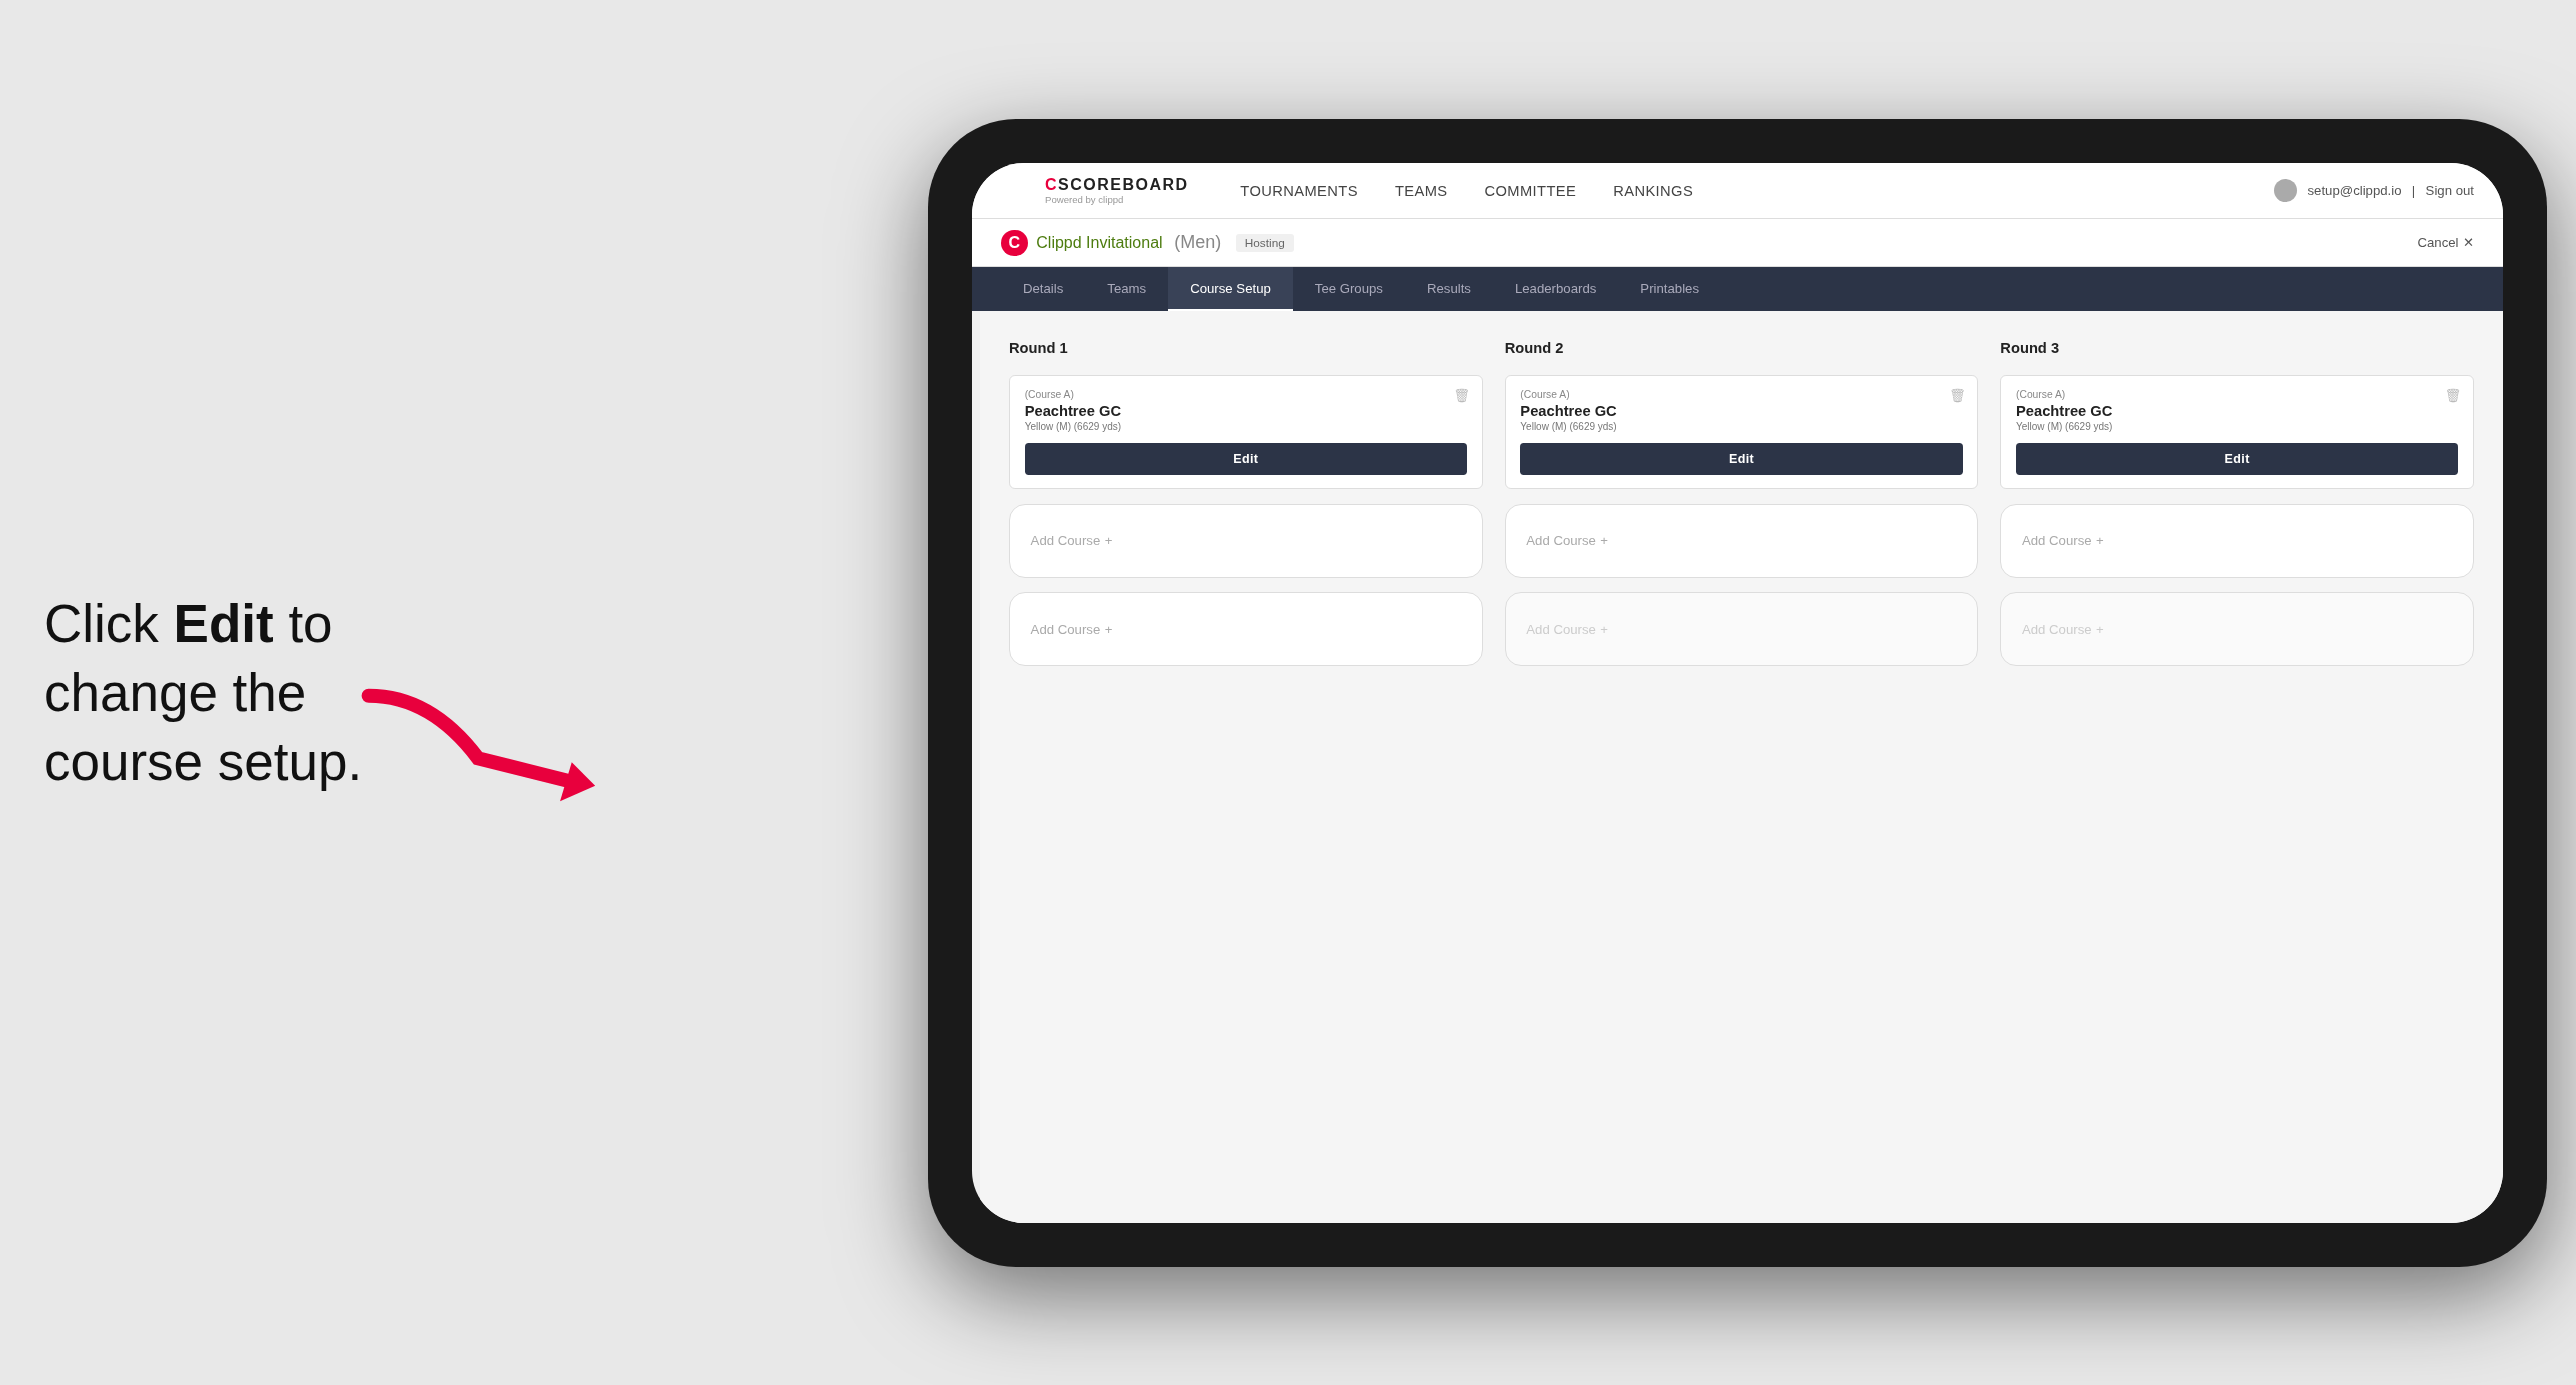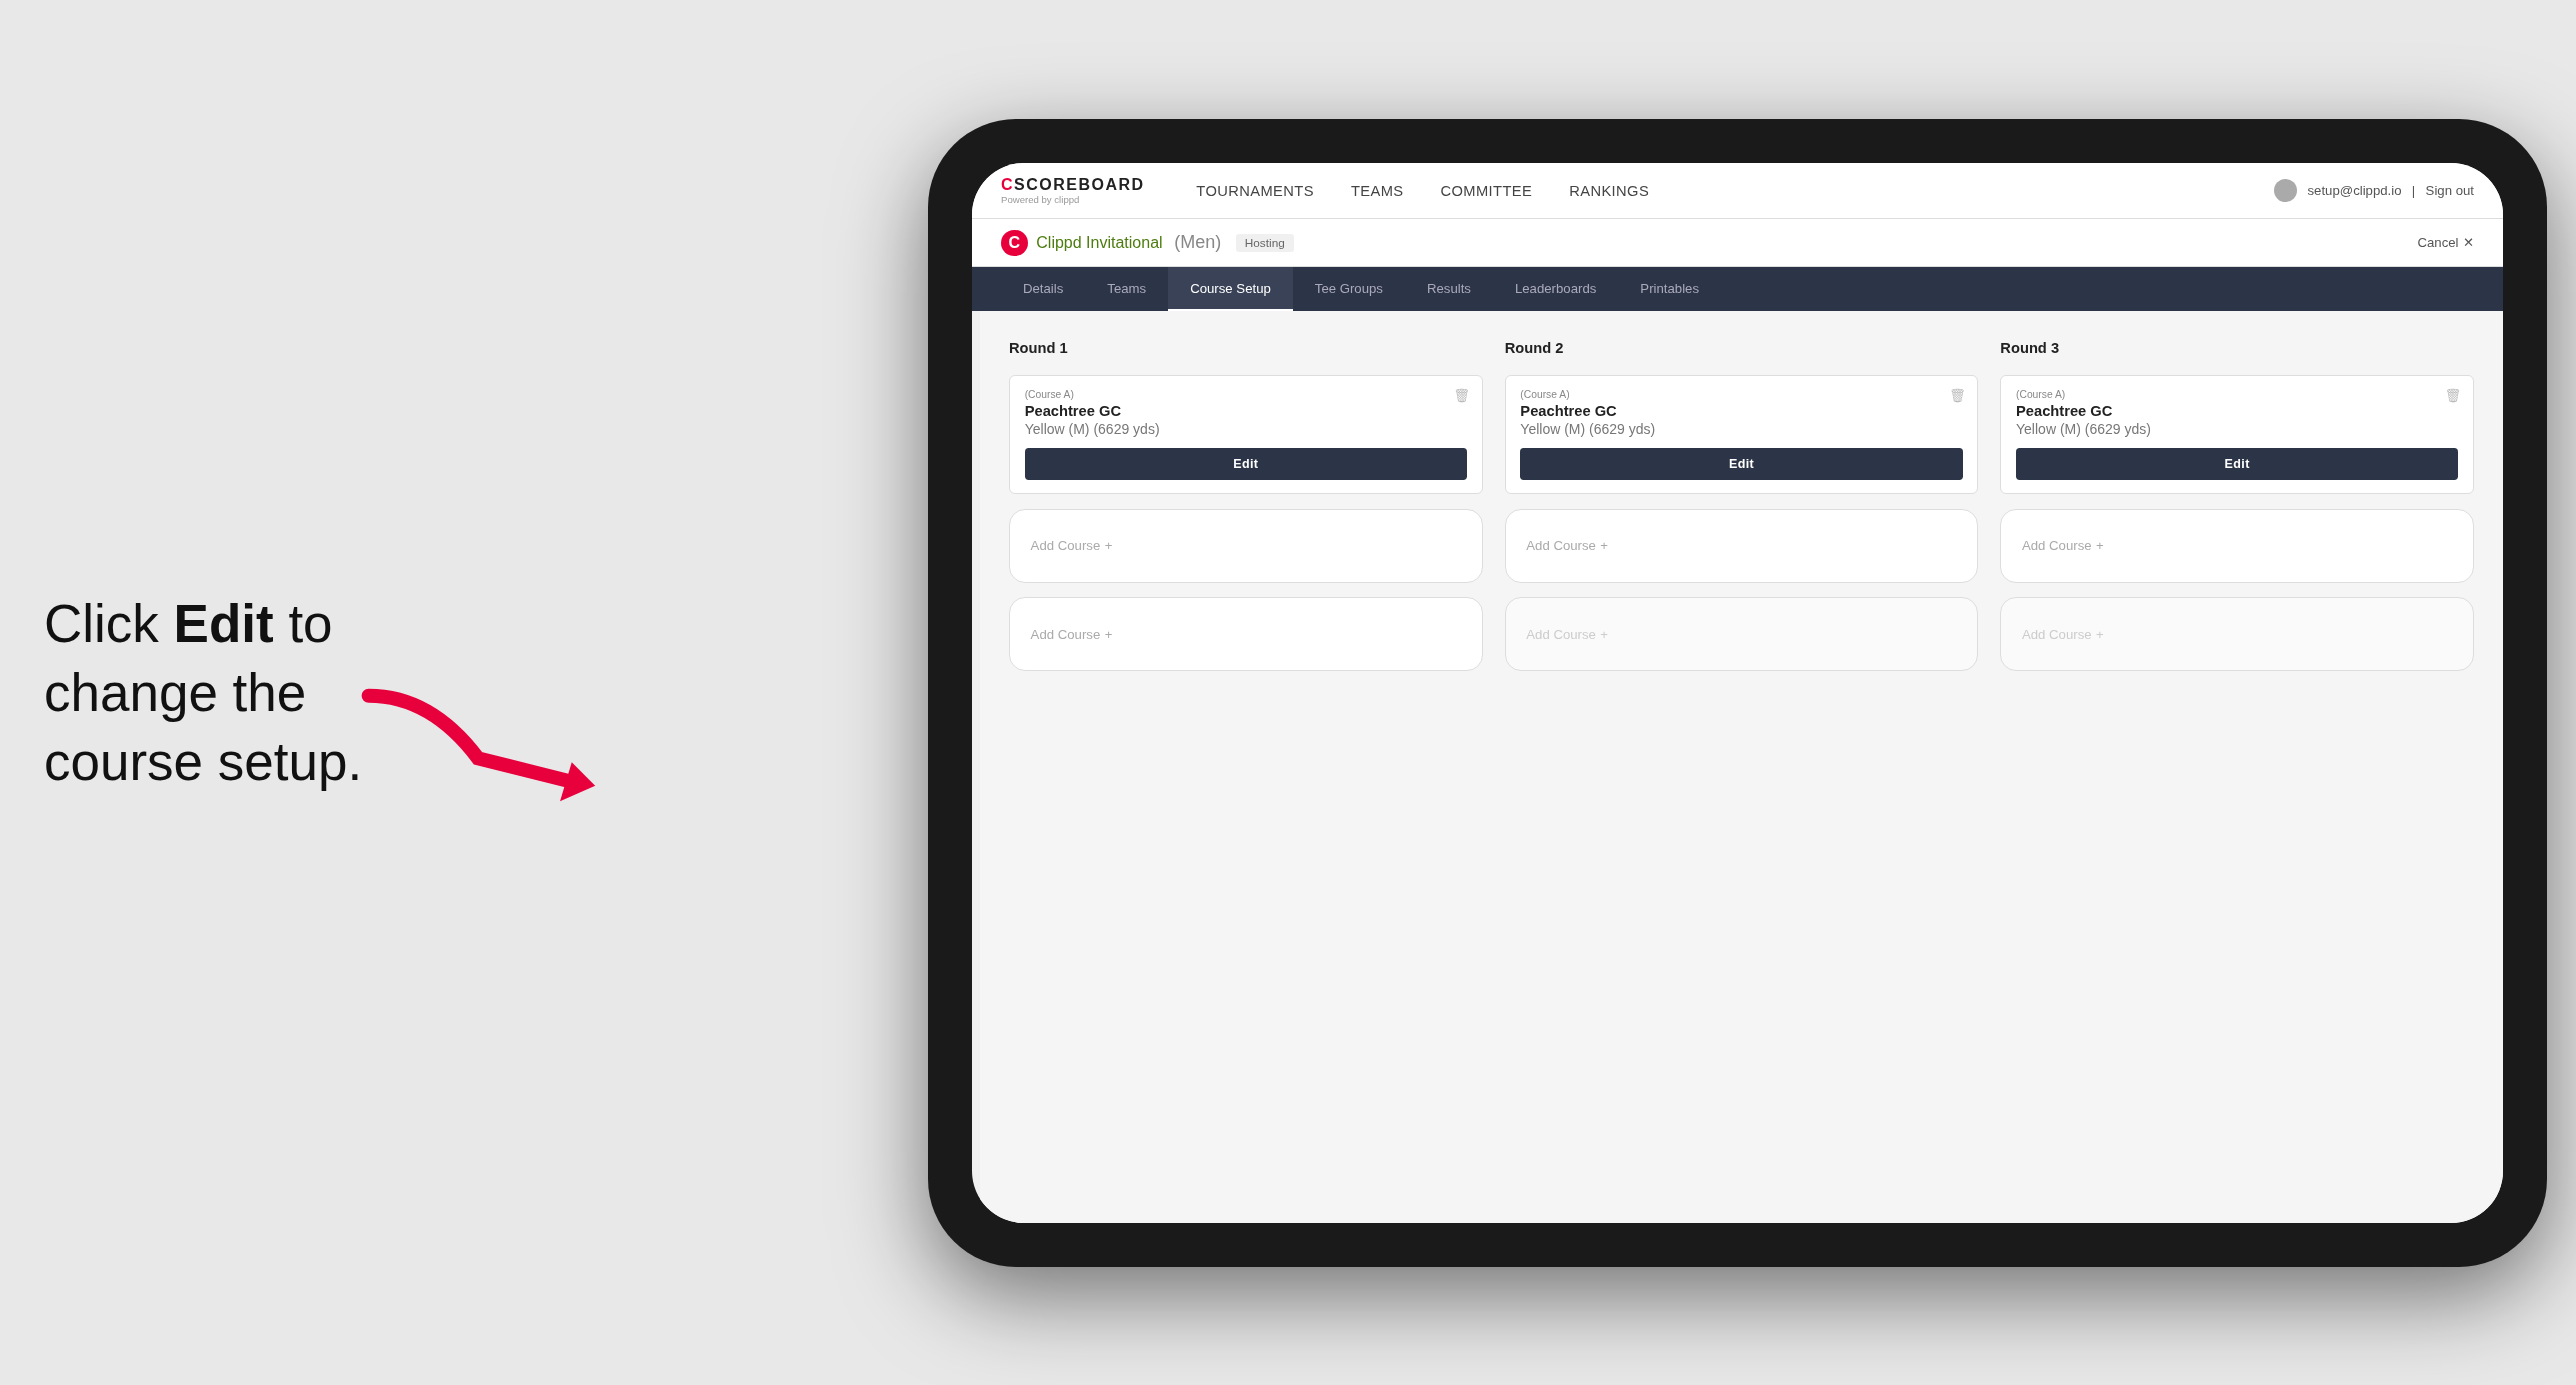--- a/index.html
+++ b/index.html
@@ -84,20 +84,21 @@
       display: flex;
       align-items: center;
       gap: 37px;
       flex-shrink: 0;
     }
 
     .brand {
       display: flex;
       flex-direction: column;
       margin-right: 14.7px;
+      margin-left: 44px;
     }
     .brand-title {
       font-size: 16px;
       font-weight: 900;
       letter-spacing: 1.5px;
       color: #222;
     }
     .brand-sub {
       font-size: 9.6px;
       color: #999;
@@ -248,21 +249,21 @@
       color: #888;
       margin-bottom: 2.9px;
     }
     .course-name {
       font-size: 14.7px;
       font-weight: 700;
       color: #222;
       margin-bottom: 1.5px;
     }
     .course-details {
-      font-size: 14px;
+      font-size: 10px;
       color: #777;
       margin-bottom: 11.8px;
     }
     .edit-btn {
       width: 100%;
       background: #2c3447;
       color: #fff;
       border: none;
       border-radius: 3.7px;
       padding: 8.8px;

